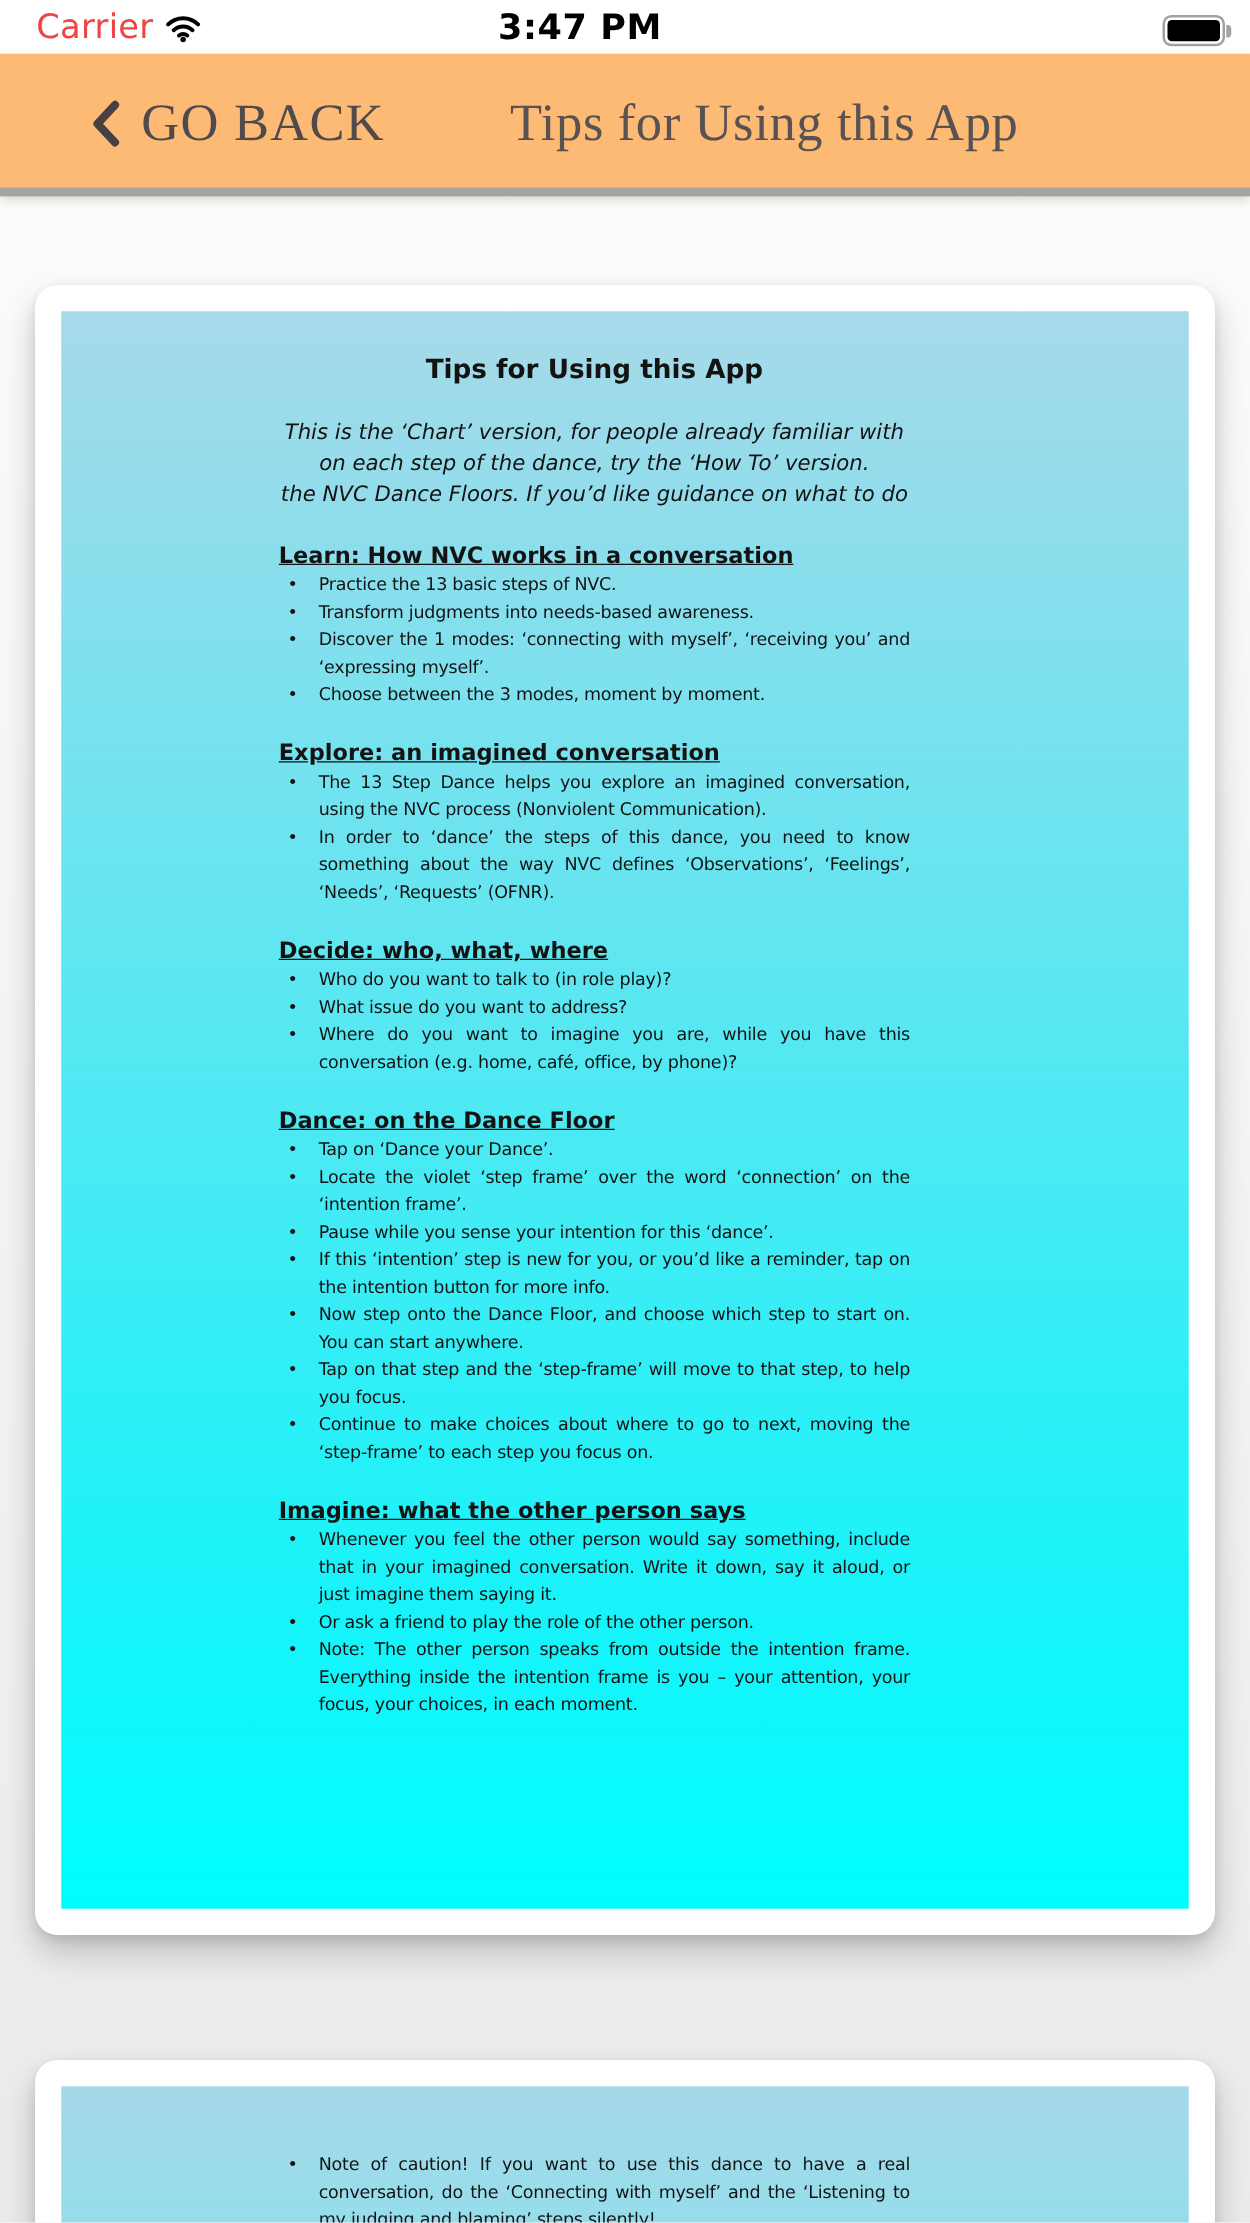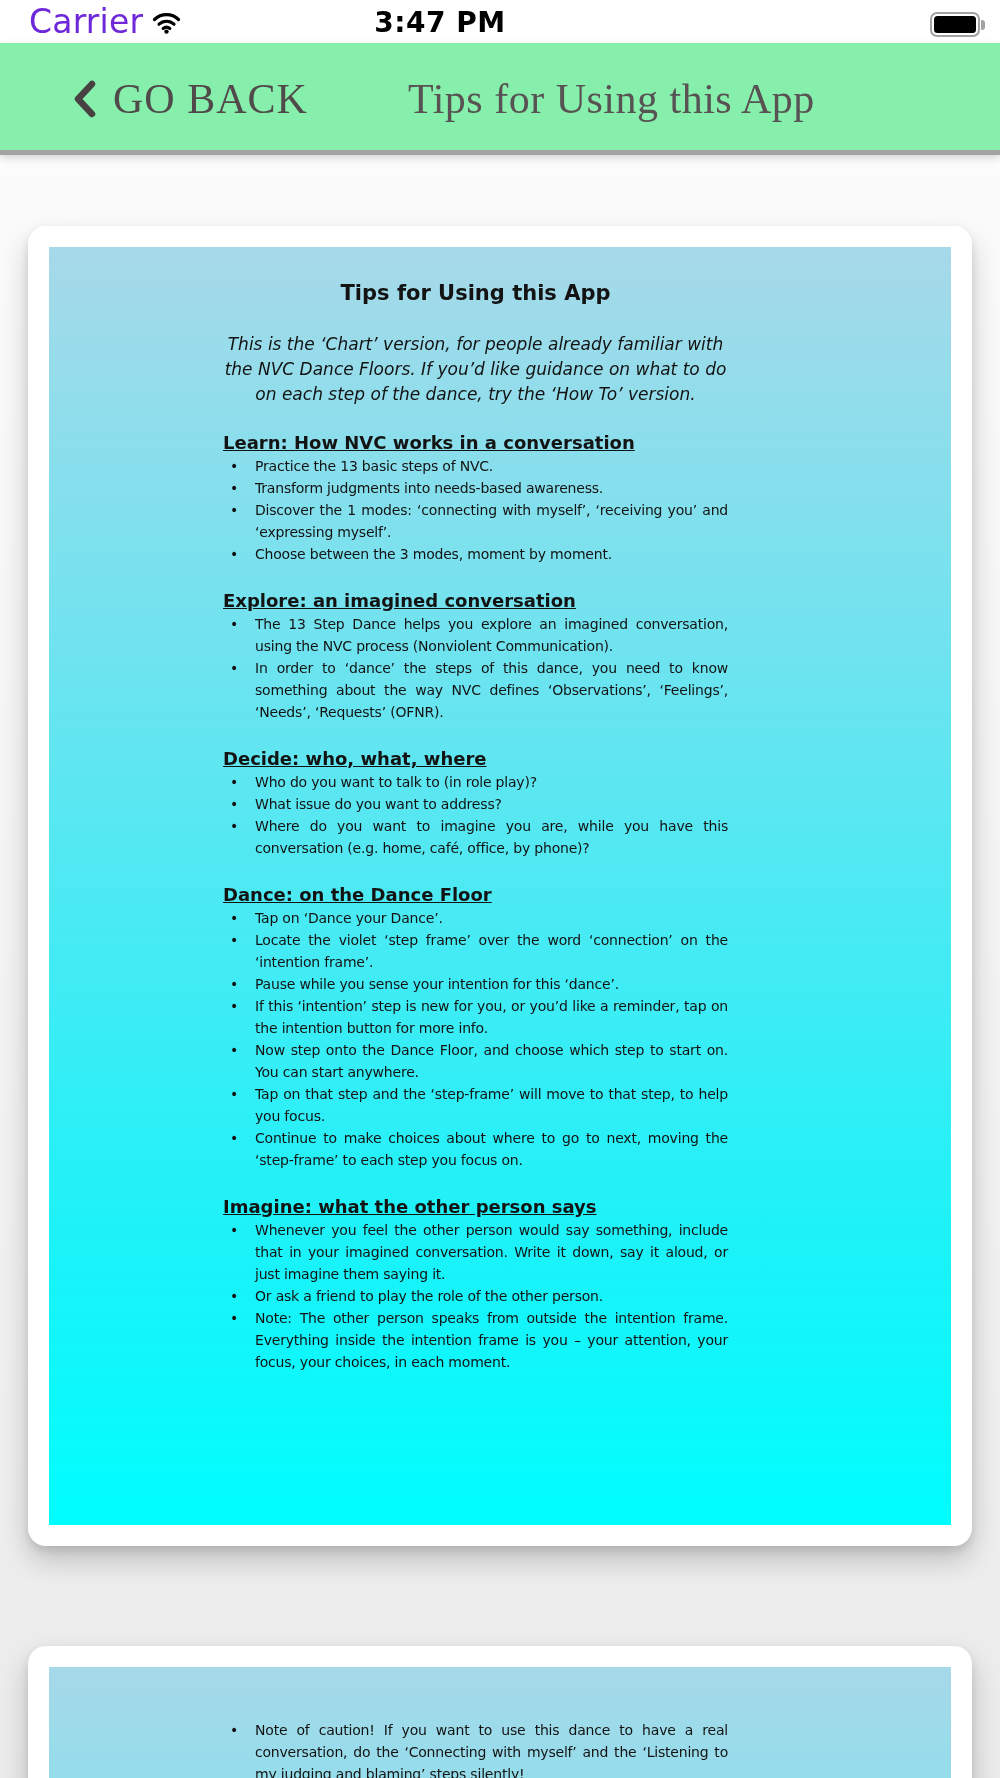--- a/index.html
+++ b/index.html
@@ -6,36 +6,36 @@
   body {
     width:1000px; height:1778px; overflow:hidden;
     background:linear-gradient(180deg,#fdfdfd 0%,#f3f3f3 55%,#ebebeb 100%);
     font-family:"DejaVu Sans", sans-serif;
     -webkit-font-smoothing:antialiased;
   }
 
   
   .status-bar { position:relative; height:43px; background:#ffffff; }
   .sb-left { position:absolute; left:29px; top:0; height:43px; display:flex; align-items:center; gap:9px; }
-  .sb-carrier { font-size:33px; color:#6d28d9; letter-spacing:0.2px; }
+  .sb-carrier { font-size:27px; color:#ef4444; letter-spacing:0.2px; }
   .wifi svg { display:block; margin-top:3px; }
   .sb-time {
-    position:absolute; left:440px; top:50%; transform:translate(-50%,-50%);
+    position:absolute; left:464px; top:50%; transform:translate(-50%,-50%);
     font-size:28px; font-weight:bold; color:#000; letter-spacing:0.5px;
   }
   .battery { position:absolute; right:20px; top:12px; width:46px; height:21px;
     border:2.5px solid #a2a2a2; border-radius:7px; background:#fff; }
   .bat-fill { position:absolute; left:2px; top:2px; right:2px; bottom:2px; background:#000; border-radius:3.5px; }
   .bat-nub { position:absolute; right:-7px; top:5.5px; width:4px; height:10px; background:#a2a2a2;
     border-radius:0 3px 3px 0; }
 
   
   .nav-bar {
-    position:relative; height:107px; background:#86efac;
-    border-bottom:5px solid #a3a3a3;
+    position:relative; height:107px; background:#fdba74;
+    border-bottom:7px solid #a3a3a3;
     box-shadow:0 3px 8px rgba(0,0,0,0.15);
   }
   .back-btn {
     position:absolute; left:72px; top:50%; transform:translateY(-46%);
     display:flex; align-items:center; gap:17px;
     background:none; border:none; padding:0; cursor:pointer;
     font-family:"Liberation Serif", serif; font-size:42px; color:#504a4b; letter-spacing:1px;
   }
   .chev svg { display:block; }
   .nav-title {
@@ -110,22 +110,22 @@
 <main>
 
   <section class="card">
     <div class="panel">
       <div class="content">
 
         <h2 class="card-title">Tips for Using this App</h2>
 
         <div class="intro">
           <div>This is the ‘Chart’ version, for people already familiar with</div>
+          <div>on each step of the dance, try the ‘How To’ version.</div>
           <div>the NVC Dance Floors. If you’d like guidance on what to do</div>
-          <div>on each step of the dance, try the ‘How To’ version.</div>
         </div>
 
         <div class="sec">
           <h3>Learn: How NVC works in a conversation</h3>
           <ul class="bullets">
             <li>Practice the 13 basic steps of NVC.</li>
             <li>Transform judgments into needs-based awareness.</li>
             <li>Discover the 1 modes: ‘connecting with myself’, ‘receiving you’ and ‘expressing myself’.</li>
             <li>Choose between the 3 modes, moment by moment.</li>
           </ul>

